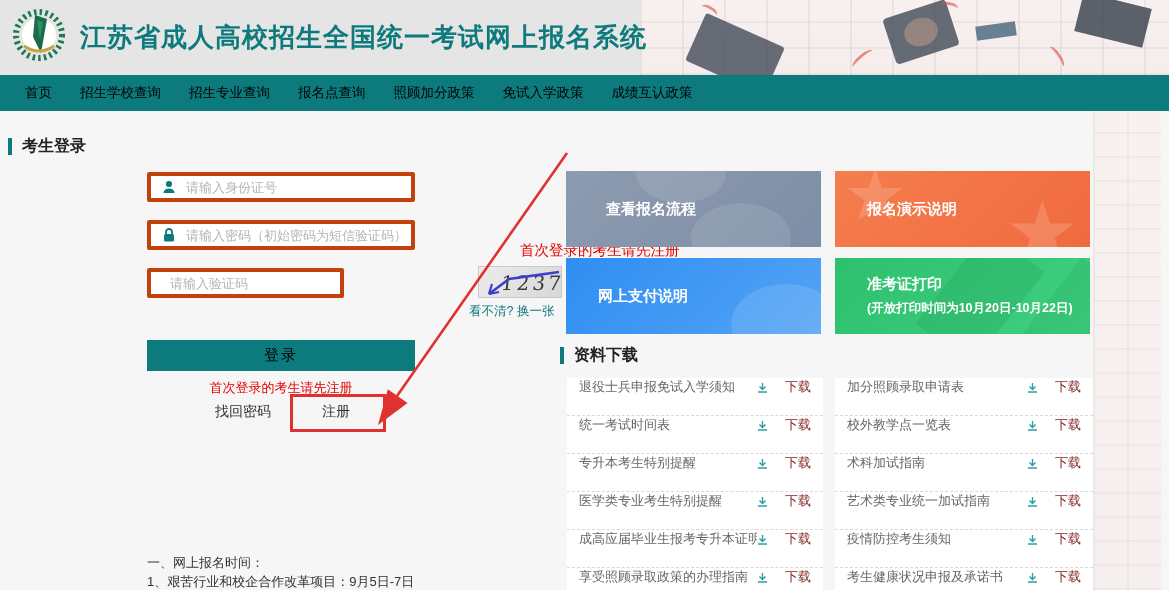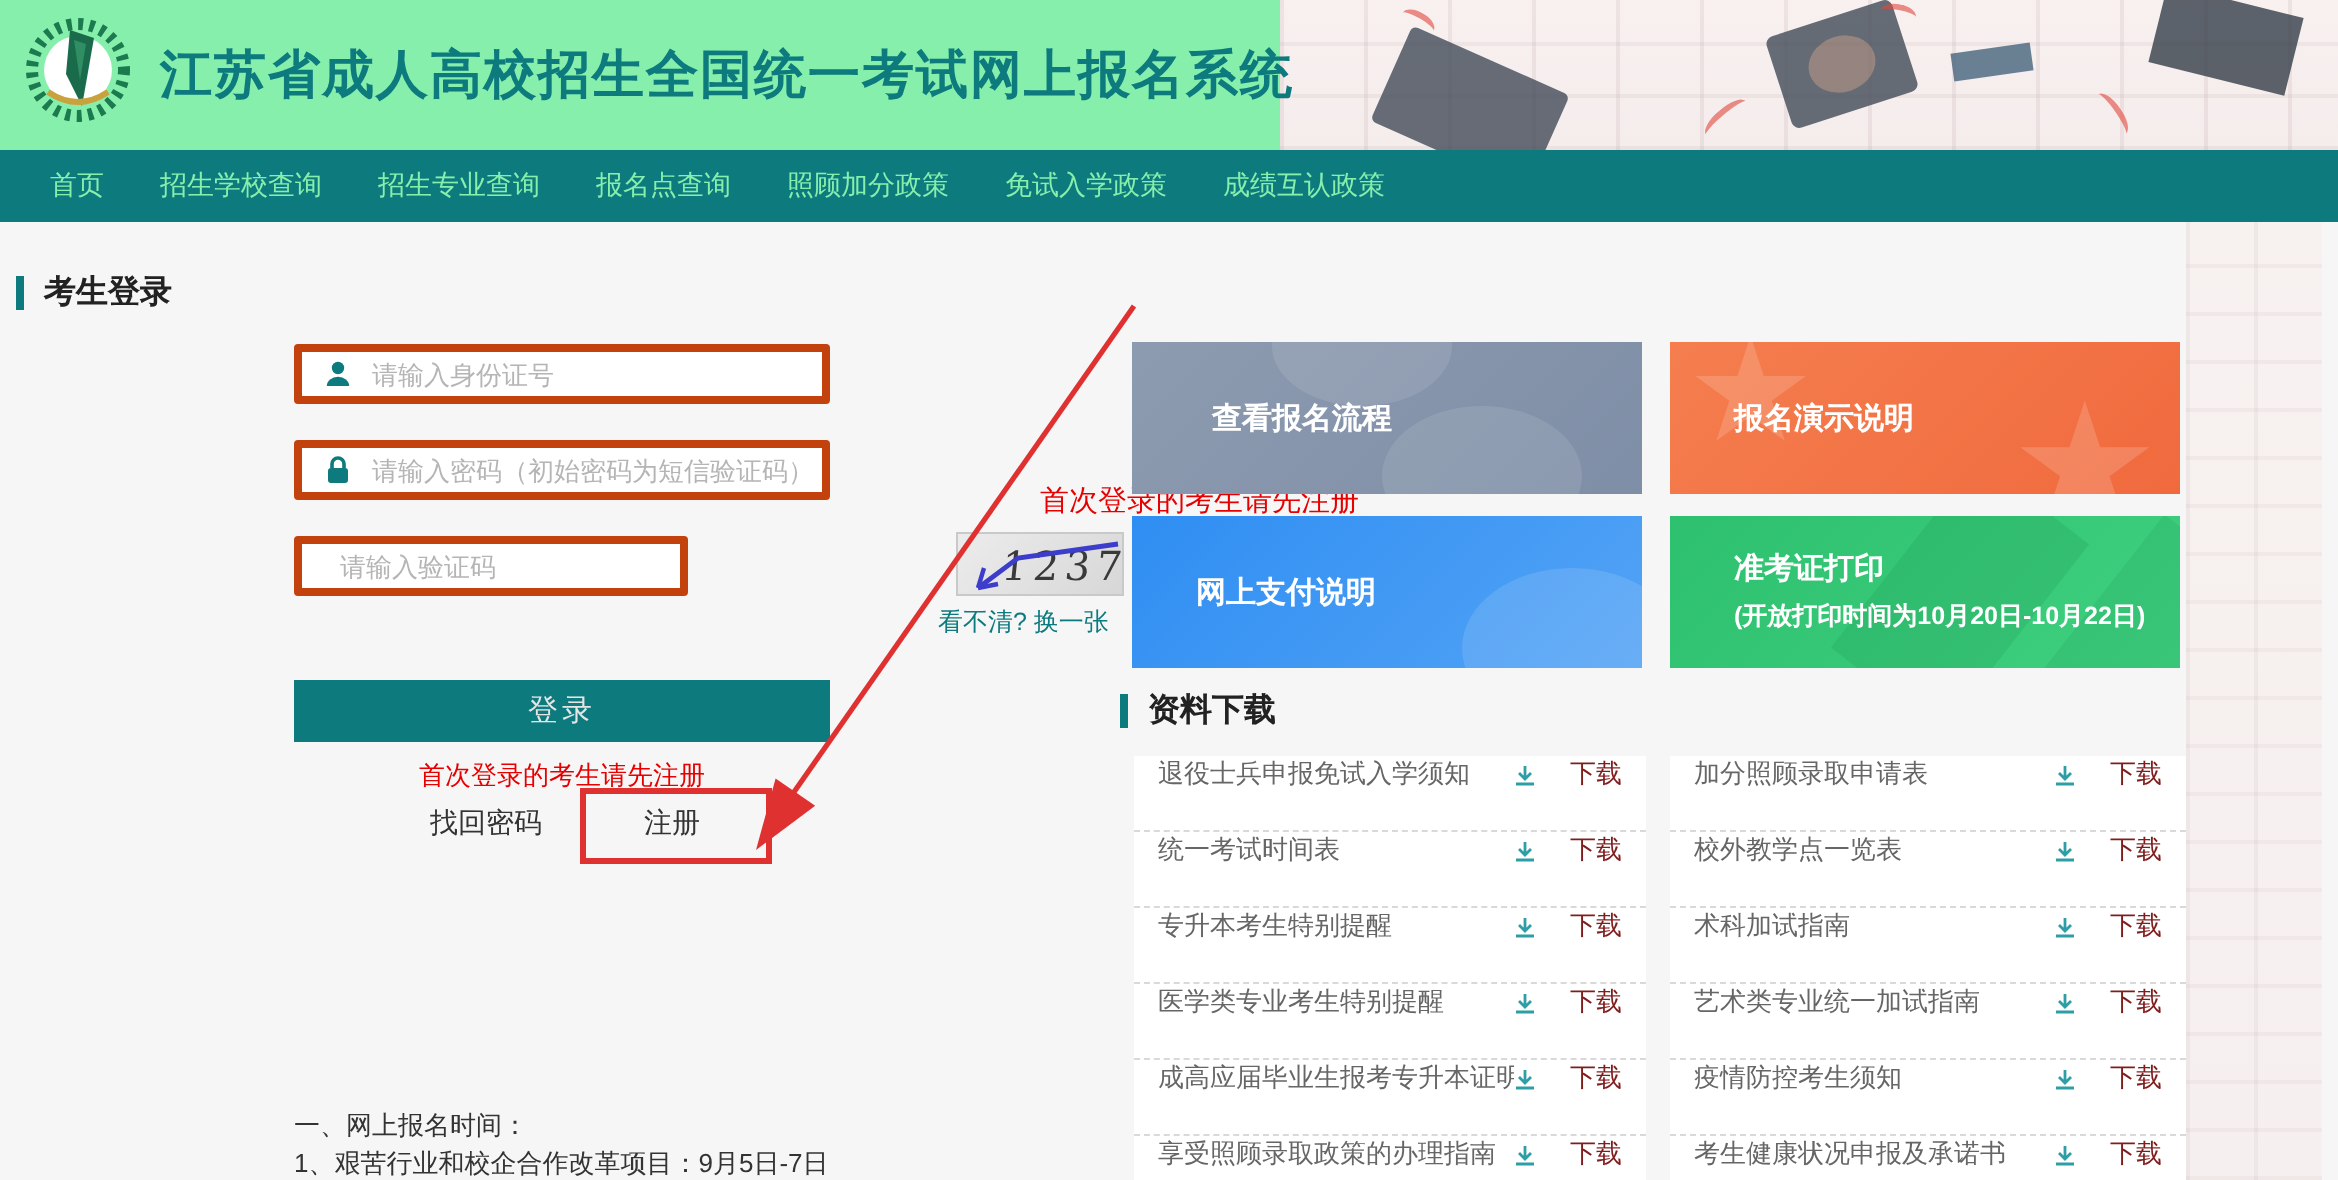--- a/index.html
+++ b/index.html
@@ -1,20 +1,20 @@
 <!DOCTYPE html>
 <html><head>
 <meta charset="utf-8">
 <style>
   * { margin:0; padding:0; box-sizing:border-box; }
   html,body { width:1169px; height:590px; overflow:hidden; }
   body { font-family:"Liberation Sans","DejaVu Sans",sans-serif; background:#ffffff; position:relative; }
 
   
-  .header { position:absolute; left:0; top:0; width:1169px; height:75px; background:#86efac; overflow:hidden; }
+  .header { position:absolute; left:0; top:0; width:1169px; height:75px; background:#e5e5e5; overflow:hidden; }
   .header-photo { position:absolute; left:640px; top:0; width:529px; height:75px;
     background:
       repeating-linear-gradient(90deg, rgba(185,160,160,.18) 0 2px, transparent 2px 42px),
       repeating-linear-gradient(0deg, rgba(185,160,160,.14) 0 2px, transparent 2px 26px),
       linear-gradient(180deg,#f8f1f0,#f5ecec); }
   .cap { position:absolute; background:#3d4754; opacity:.78; }
   .cap1 { left:52px; top:28px; width:86px; height:52px; transform:rotate(24deg); border-radius:3px; }
   .cap2 { left:248px; top:8px;  width:66px; height:48px; transform:rotate(-18deg); border-radius:4px; }
   .cap2::after { content:""; position:absolute; left:16px; top:10px; width:34px; height:28px; border-radius:50%; background:#8a6f63; opacity:.8; }
   .cap3 { left:336px; top:24px; width:40px; height:14px; transform:rotate(-8deg); background:#41607a; }
@@ -22,21 +22,21 @@
   .tassel { position:absolute; width:18px; height:10px; border-top:3px solid rgba(225,70,60,.6); border-radius:50%; }
   .t1 { left:60px; top:6px; transform:rotate(30deg); }
   .t2 { left:210px; top:54px; transform:rotate(-40deg); width:26px; }
   .t3 { left:300px; top:2px; transform:rotate(10deg); }
   .t4 { left:404px; top:52px; transform:rotate(55deg); width:24px; }
   .logo { position:absolute; left:10px; top:6px; }
   .site-title { position:absolute; left:80px; top:20px; font-size:26px; font-weight:bold; color:#0d7a7e; letter-spacing:1px; white-space:nowrap; }
 
   
   .nav { position:absolute; left:0; top:75px; width:1169px; height:36px; background:#0d7a7e; display:flex; align-items:center; padding-left:25px; gap:28px; }
-  .nav a { color:#86efac; font-size:13.5px; text-decoration:none; white-space:nowrap; cursor:pointer; }
+  .nav a { color:#000000; font-size:13.5px; text-decoration:none; white-space:nowrap; cursor:pointer; }
 
   
   .content { position:absolute; left:0; top:111px; width:1169px; height:479px; background:#f6f6f6; }
   .right-strip { position:absolute; left:1093px; top:0; width:68px; height:479px;
     background:
       repeating-linear-gradient(90deg, rgba(185,160,160,.12) 0 2px, transparent 2px 34px),
       repeating-linear-gradient(0deg, rgba(185,160,160,.10) 0 2px, transparent 2px 24px),
       linear-gradient(180deg,#f7f1f0,#f6efef); }
 
   .sec-title { position:absolute; display:flex; align-items:center; gap:10px; }
@@ -44,21 +44,21 @@
   .sec-text { font-size:16px; font-weight:bold; color:#222; }
 
   
   .inp { position:absolute; width:268px; height:30px; background:#fff; border:4px solid #c2410c; border-radius:2px; display:flex; align-items:center; padding-left:10px; gap:9px; }
   .inp input { border:none; outline:none; flex:1; font-size:13px; color:#333; background:transparent; font-family:inherit; }
   .inp input::placeholder { color:#b5b5b5; }
   .captcha-box { position:absolute; left:331px; top:155px; width:84px; height:32px; background:linear-gradient(135deg,#ececec,#d7d7d7); border:1px solid #c9c9c9; overflow:hidden; cursor:pointer; }
   .captcha-digits { position:absolute; left:22px; top:4px; font-family:"DejaVu Serif",serif; font-size:20px; color:#3a3a3a; letter-spacing:3px; transform:skewX(-6deg); }
   .captcha-svg { position:absolute; left:0; top:0; }
   .refresh { position:absolute; left:322px; top:192px; width:93px; text-align:left; font-size:12.5px; color:#0d7a7e; text-decoration:none; cursor:pointer; white-space:nowrap; }
-  .login-btn { position:absolute; left:0; top:229px; width:268px; height:31px; background:#0d7a7e; color:#e5e5e5; border:none; font-size:15px; letter-spacing:2px; cursor:pointer; font-family:inherit; }
+  .login-btn { position:absolute; left:0; top:229px; width:268px; height:31px; background:#0d7a7e; color:#000000; border:none; font-size:15px; letter-spacing:2px; cursor:pointer; font-family:inherit; }
   .hint-red { position:absolute; left:0; top:268px; width:268px; text-align:center; font-size:13px; color:#e60000; }
   .link-plain { position:absolute; top:292px; font-size:14px; color:#333; text-decoration:none; cursor:pointer; }
   .forgot { left:68px; } .register { left:175px; }
   .red-box { position:absolute; left:290px; top:394px; width:96px; height:38px; border:3px solid #e03131; pointer-events:none; }
   .schedule { position:absolute; left:147px; top:442px; font-size:13px; color:#333; line-height:19.2px; white-space:nowrap; }
 
   
   .annotation { position:absolute; left:520px; top:130px; font-size:14.5px; color:#e60000; white-space:nowrap; }
   .arrow-svg { position:absolute; left:0; top:0; pointer-events:none; }
 

